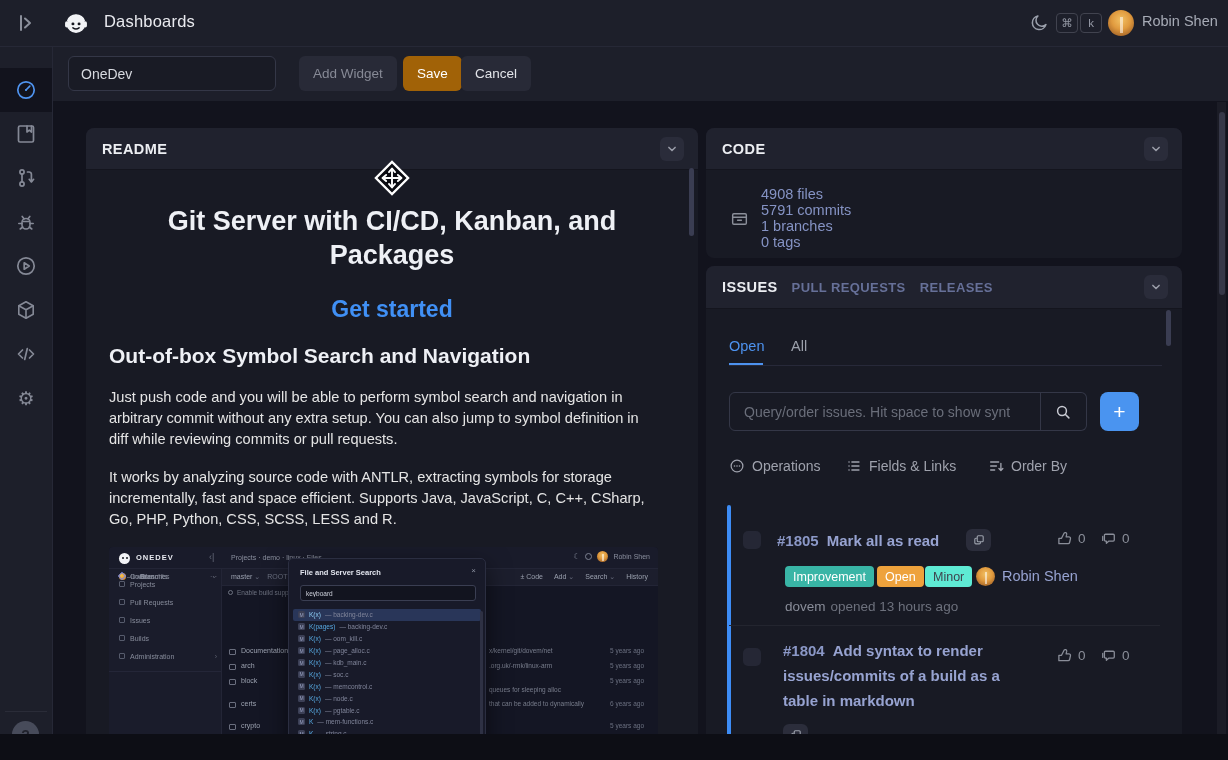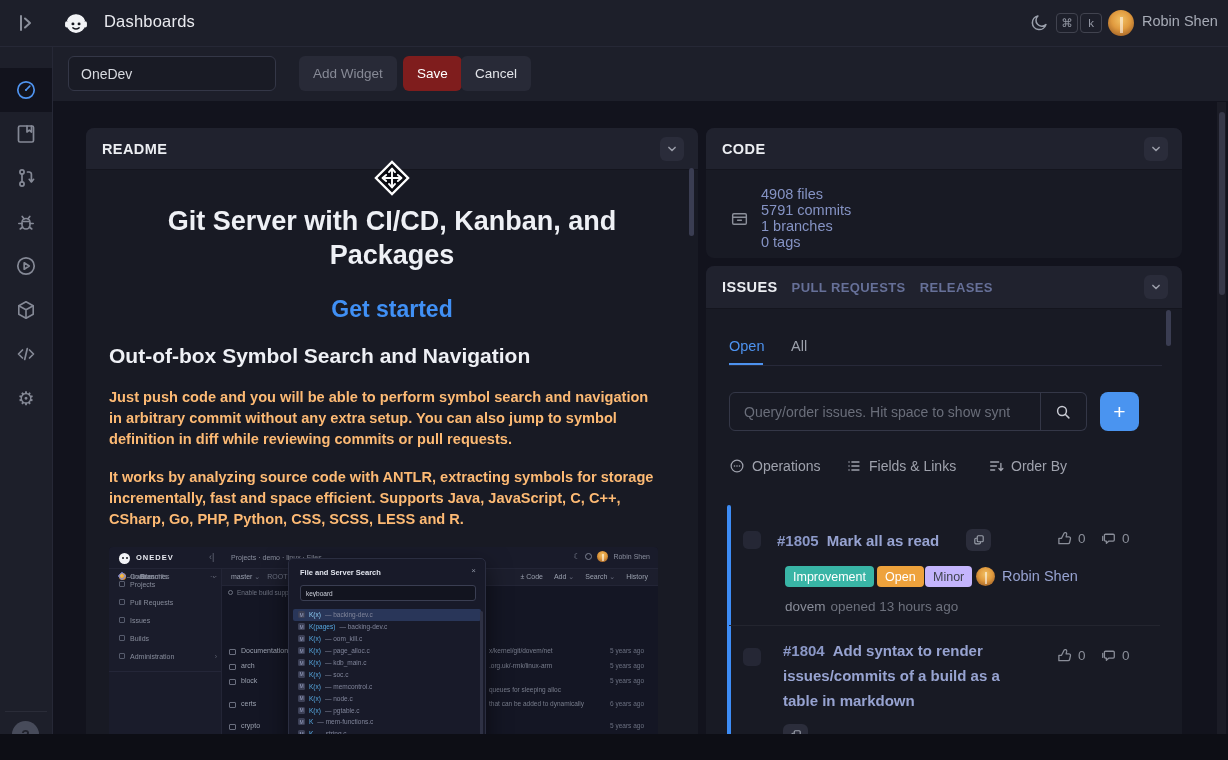--- a/index.html
+++ b/index.html
@@ -19,21 +19,21 @@
   .avatar::after{content:"";position:absolute;left:46%;top:28%;width:10%;height:62%;background:rgba(255,255,255,.55);}
   .topbar .avatar{position:absolute;left:1108px;top:10px;width:26px;height:26px;}
   .user-name{position:absolute;left:1142px;top:13px;font-size:14.5px;color:#a7abb6;}
   
   .toolbar{position:absolute;left:53px;top:47px;width:1175px;height:54px;background:#1d1f2a;}
   .name-input{position:absolute;left:15px;top:9px;width:182px;height:33px;background:#191b25;border:1px solid #343747;
       border-radius:6px;color:#d6d9df;font-size:14px;padding:0 12px;font-family:"Liberation Sans",sans-serif;outline:none;}
   .btn{position:absolute;top:9px;height:35px;border:none;border-radius:6px;font-size:13.5px;
       font-family:"Liberation Sans",sans-serif;cursor:pointer;padding:0 14px;}
   .btn-addwidget{left:246px;background:#282a37;color:#878a96;}
-  .btn-save{left:350px;background:#7f1d1d;color:#fff;}
+  .btn-save{left:350px;background:#a16207;color:#fff;}
   .btn-cancel{left:408px;background:#282a37;color:#e2e4e9;}
   
   .sidebar{position:absolute;left:0;top:47px;width:52px;height:713px;background:#1d1f2a;border-right:1px solid #262836;}
   .nav-item{position:absolute;left:0;width:52px;height:44px;display:flex;align-items:center;justify-content:center;
       color:#858996;cursor:pointer;}
   .nav-item.active{background:#12131d;color:#4f94f0;}
   .nav-item .uni{font-size:19px;line-height:1;}
   .side-sep{position:absolute;left:5px;top:664px;width:42px;height:1px;background:#2a2c38;}
   .help-btn{position:absolute;left:12px;top:674px;width:27px;height:27px;border-radius:50%;background:#474b5a;cursor:pointer;}
   .help-btn::before{content:"?";position:absolute;left:0;top:0;width:100%;height:100%;display:flex;align-items:center;
@@ -46,21 +46,21 @@
   .w-subtab{font-size:13px;font-weight:bold;letter-spacing:.4px;color:#667098;margin-left:14px;cursor:pointer;}
   .w-collapse{position:absolute;right:14px;top:9px;width:24px;height:24px;background:#2a2c3a;border-radius:6px;
       display:flex;align-items:center;justify-content:center;color:#9a9da9;cursor:pointer;}
   
   #readme{left:86px;top:128px;width:612px;height:700px;}
   .drag-handle{position:absolute;left:50%;margin-left:-19px;top:31px;width:38px;height:38px;cursor:move;}
   .md-h1{position:absolute;left:40px;right:40px;top:76px;text-align:center;font-size:27px;line-height:34px;
       font-weight:bold;color:#eef0f5;}
   .md-link{position:absolute;left:0;right:0;top:168px;text-align:center;font-size:23px;font-weight:bold;color:#4090f5;cursor:pointer;}
   .md-h2{position:absolute;left:23px;top:216px;font-size:21px;font-weight:bold;color:#eef0f5;}
-  .md-p{position:absolute;left:23px;width:545px;font-size:14.6px;line-height:21px;color:#fdba74;font-weight:bold;}
+  .md-p{position:absolute;left:23px;width:545px;font-size:14.6px;line-height:21px;color:#e5e5e5;}
   .md-p1{top:259px}.md-p2{top:339px}
   .readme-scrollbar{position:absolute;right:4px;top:40px;width:5px;height:68px;border-radius:3px;background:#3a3d52;cursor:pointer;}
   
   .mini{position:absolute;left:23px;top:419px;width:549px;height:213px;background:#141624;border-radius:4px;overflow:hidden;}
   .mini *{box-sizing:border-box;}
   .mini-top{position:absolute;left:0;top:0;right:0;height:22px;background:#191b2a;border-bottom:1px solid #232536;z-index:2;}
   .mini-logo{position:absolute;left:10px;top:6px;width:11px;height:11px;border-radius:50%;background:#f2f3f6;}
   .mini-logo::before{content:"";position:absolute;left:2.5px;top:4px;width:2px;height:2px;border-radius:50%;background:#16181f;box-shadow:4px 0 0 #16181f;}
   .mini-logoname{position:absolute;left:27px;top:6px;font-size:7.5px;font-weight:bold;letter-spacing:1px;color:#e8eaf0;}
   .mini-collapse{position:absolute;left:100px;top:5px;font-size:9px;color:#666b7a;}
@@ -150,21 +150,21 @@
       justify-content:center;color:#9ba0ab;cursor:pointer;}
   .cp1{left:260px;top:263px;}
   .cp2{left:77px;top:458px;}
   .vote{position:absolute;display:flex;align-items:center;gap:5px;color:#8a8e99;font-size:13.5px;cursor:pointer;}
   .v1a{left:350px;top:264px}.v1b{left:394px;top:264px}
   .v2a{left:350px;top:381px}.v2b{left:394px;top:381px}
   .badge{position:absolute;top:300px;height:21px;border-radius:4px;font-size:12.5px;display:flex;align-items:center;
       padding:0 8px;color:#fff;cursor:pointer;}
   .bg-improvement{left:79px;background:#39b5a6;}
   .bg-open{left:171px;background:#eea23c;}
-  .bg-minor{left:219px;background:#c4b5fd;color:#3f434e;}
+  .bg-minor{left:219px;background:#5eead4;color:#3f434e;}
   .issue-avatar{position:absolute;left:270px;top:301px;width:19px;height:19px;cursor:pointer;}
   .issue-assignee{position:absolute;left:296px;top:302px;font-size:14.5px;color:#97a3d1;cursor:pointer;}
   .issue-meta{position:absolute;left:79px;top:333px;font-size:13.5px;color:#6d717d;}
   .issue-meta .submitter{color:#898d99;margin-right:5px;}
   .issue-divider{position:absolute;left:23px;right:22px;top:359px;height:1px;background:#23252f;}
   .issues-scrollbar{position:absolute;right:11px;top:44px;width:5px;height:36px;border-radius:3px;background:#3a3d52;cursor:pointer;}
   
   .page-scroll-track{position:absolute;left:1217px;top:102px;width:9px;height:658px;background:#1b1c26;}
   .page-scroll-thumb{position:absolute;left:1218.5px;top:112px;width:6px;height:183px;border-radius:3px;background:#363848;cursor:pointer;}
 </style>

